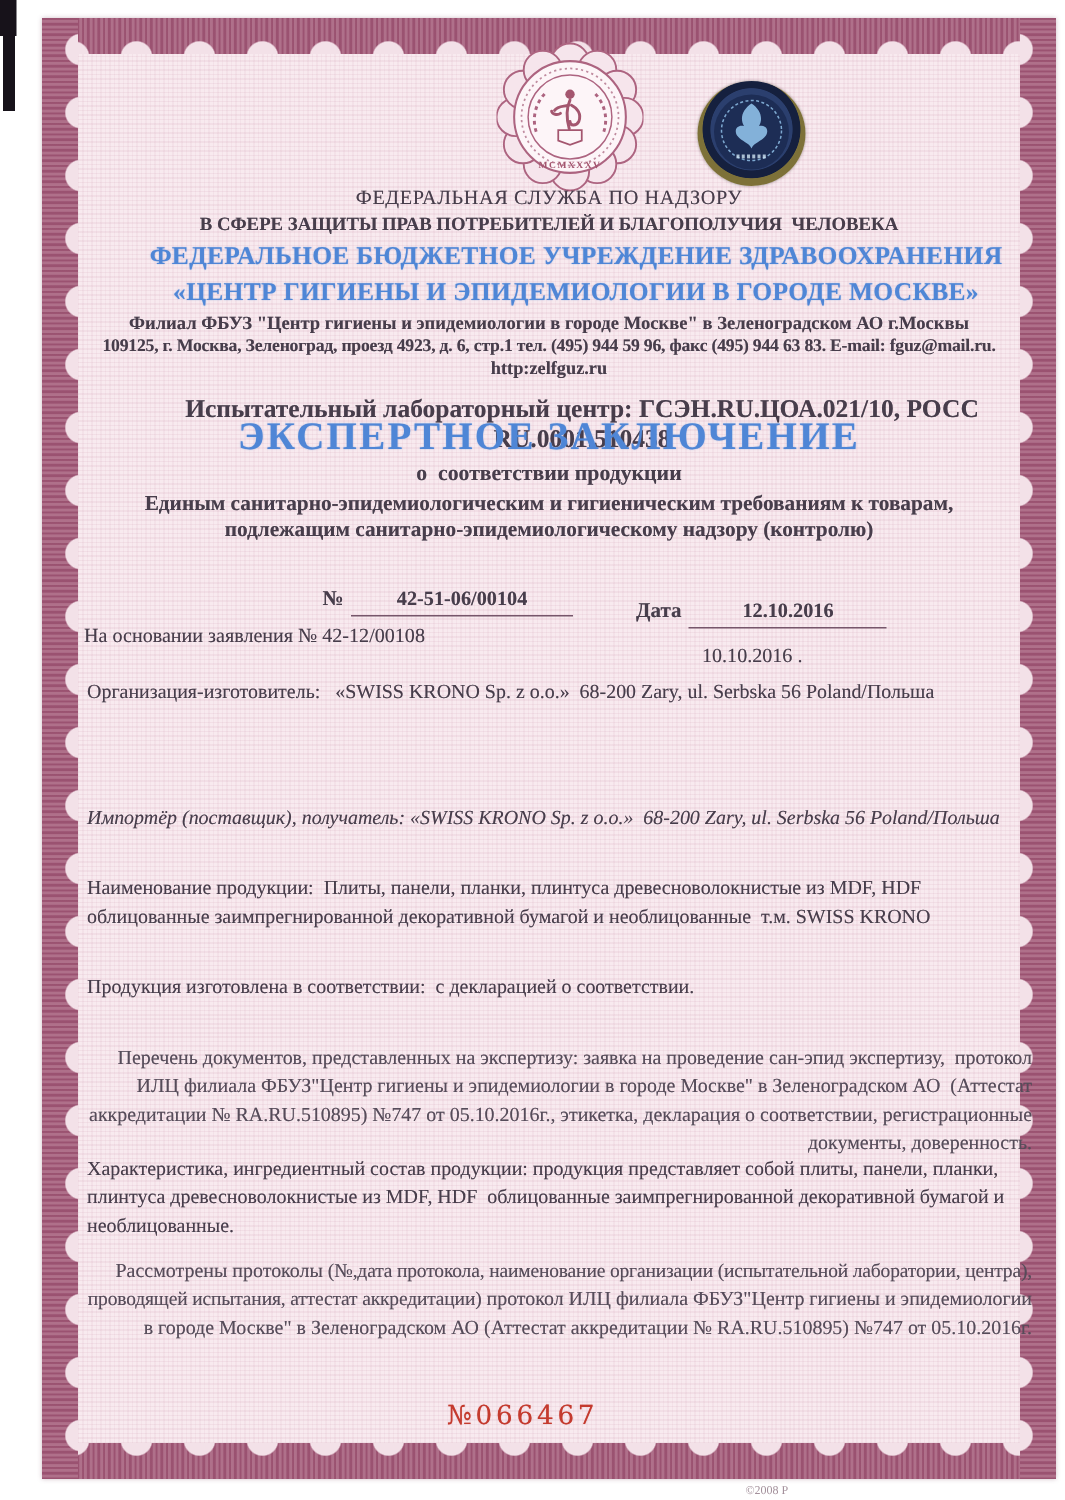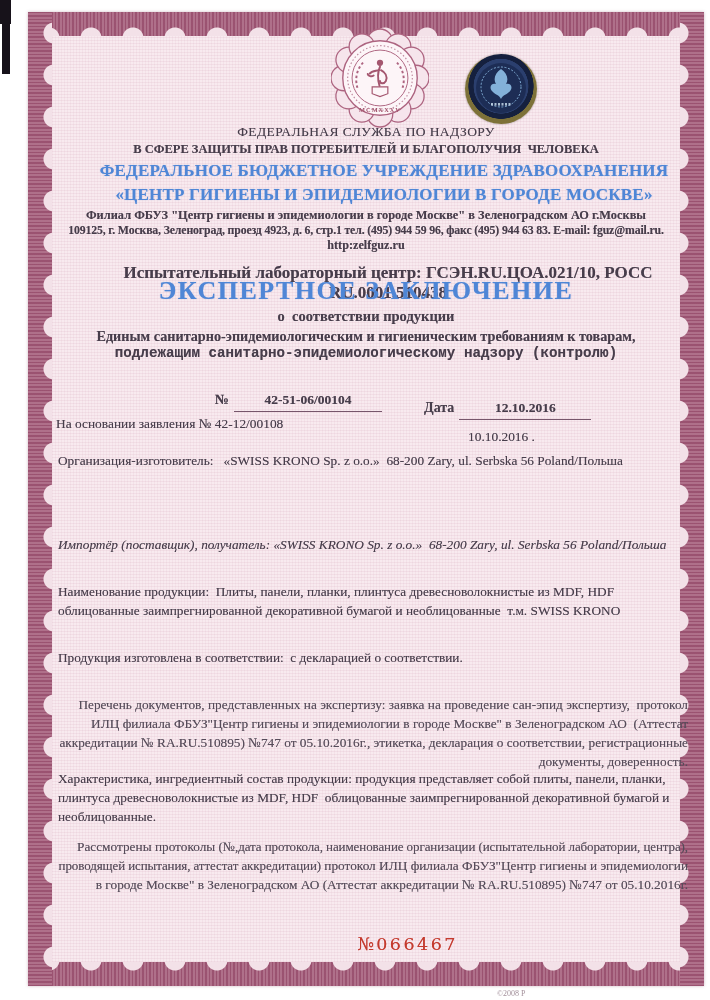--- a/index.html
+++ b/index.html
@@ -52,35 +52,35 @@
   .h-org{font-size:17px;font-weight:bold;margin-top:4px;letter-spacing:.2px;white-space:nowrap;margin-left:36px;}
   .h-branch{font-size:12.4px;font-weight:bold;margin-top:3px;white-space:nowrap;}
   .h-addr{font-size:11.8px;font-weight:bold;letter-spacing:-.15px;white-space:nowrap;}
   .h-web{font-size:12.2px;font-weight:bold;}
   .h-lab{font-size:17px;font-weight:bold;margin-top:10px;padding-left:44px;}
 
   .title{position:absolute;left:24px;right:24px;top:264px;text-align:center;}
   .t-main{font-size:26px;font-weight:bold;letter-spacing:1.5px;}
   .t-sub1{font-size:14.5px;font-weight:bold;margin-top:2px;white-space:pre-wrap;}
   .t-sub2{font-size:14.2px;font-weight:bold;margin-top:3px;}
-  .t-sub3{font-size:14.2px;font-weight:bold;font-family:Liberation Mono, monospace;}
+  .t-sub3{font-size:14.2px;font-weight:bold;}
 
   .ngroup{position:absolute;white-space:nowrap;}
   .flabel{font-weight:bold;font-size:14px;margin-right:5px;}
   .uline{display:inline-block;border-bottom:1px solid #76566b;text-align:center;
          padding-bottom:3px;font-weight:bold;font-size:13.5px;}
   .basis{position:absolute;left:28px;top:404px;font-size:13.4px;}
   .basis-date{position:absolute;left:440px;top:417px;font-size:13.4px;}
 
   .para{position:absolute;left:30px;right:16px;font-size:13.3px;line-height:1.42;
         white-space:pre-wrap;}
   .faint{color:#564c5a;text-align:right;}
   .small-note{font-size:13px;letter-spacing:-.1px;}
 
-  .blank-number{position:absolute;left:270px;top:922px;width:160px;text-align:right;
+  .blank-number{position:absolute;left:270px;top:922px;width:160px;text-align:left;
     font-family:"DejaVu Serif",serif;font-size:17.5px;letter-spacing:2.5px;
     color:#c43a2e;text-shadow:0 0 .5px rgba(196,58,46,.6);}
 
   .emblem-left{position:absolute;left:303px;top:15px;width:98px;height:102px;}
   .holo{position:absolute;left:437px;top:42px;width:72px;height:70px;border-radius:50%;
     background:
       radial-gradient(circle at 50% 46%,
         #2b3f6e 0 52%, #15203e 53% 62%, #7d7138 63% 72%,
         #43502f 73% 80%, #8d7f46 81% 100%);
     box-shadow:0 0 2px rgba(40,30,20,.45);}

